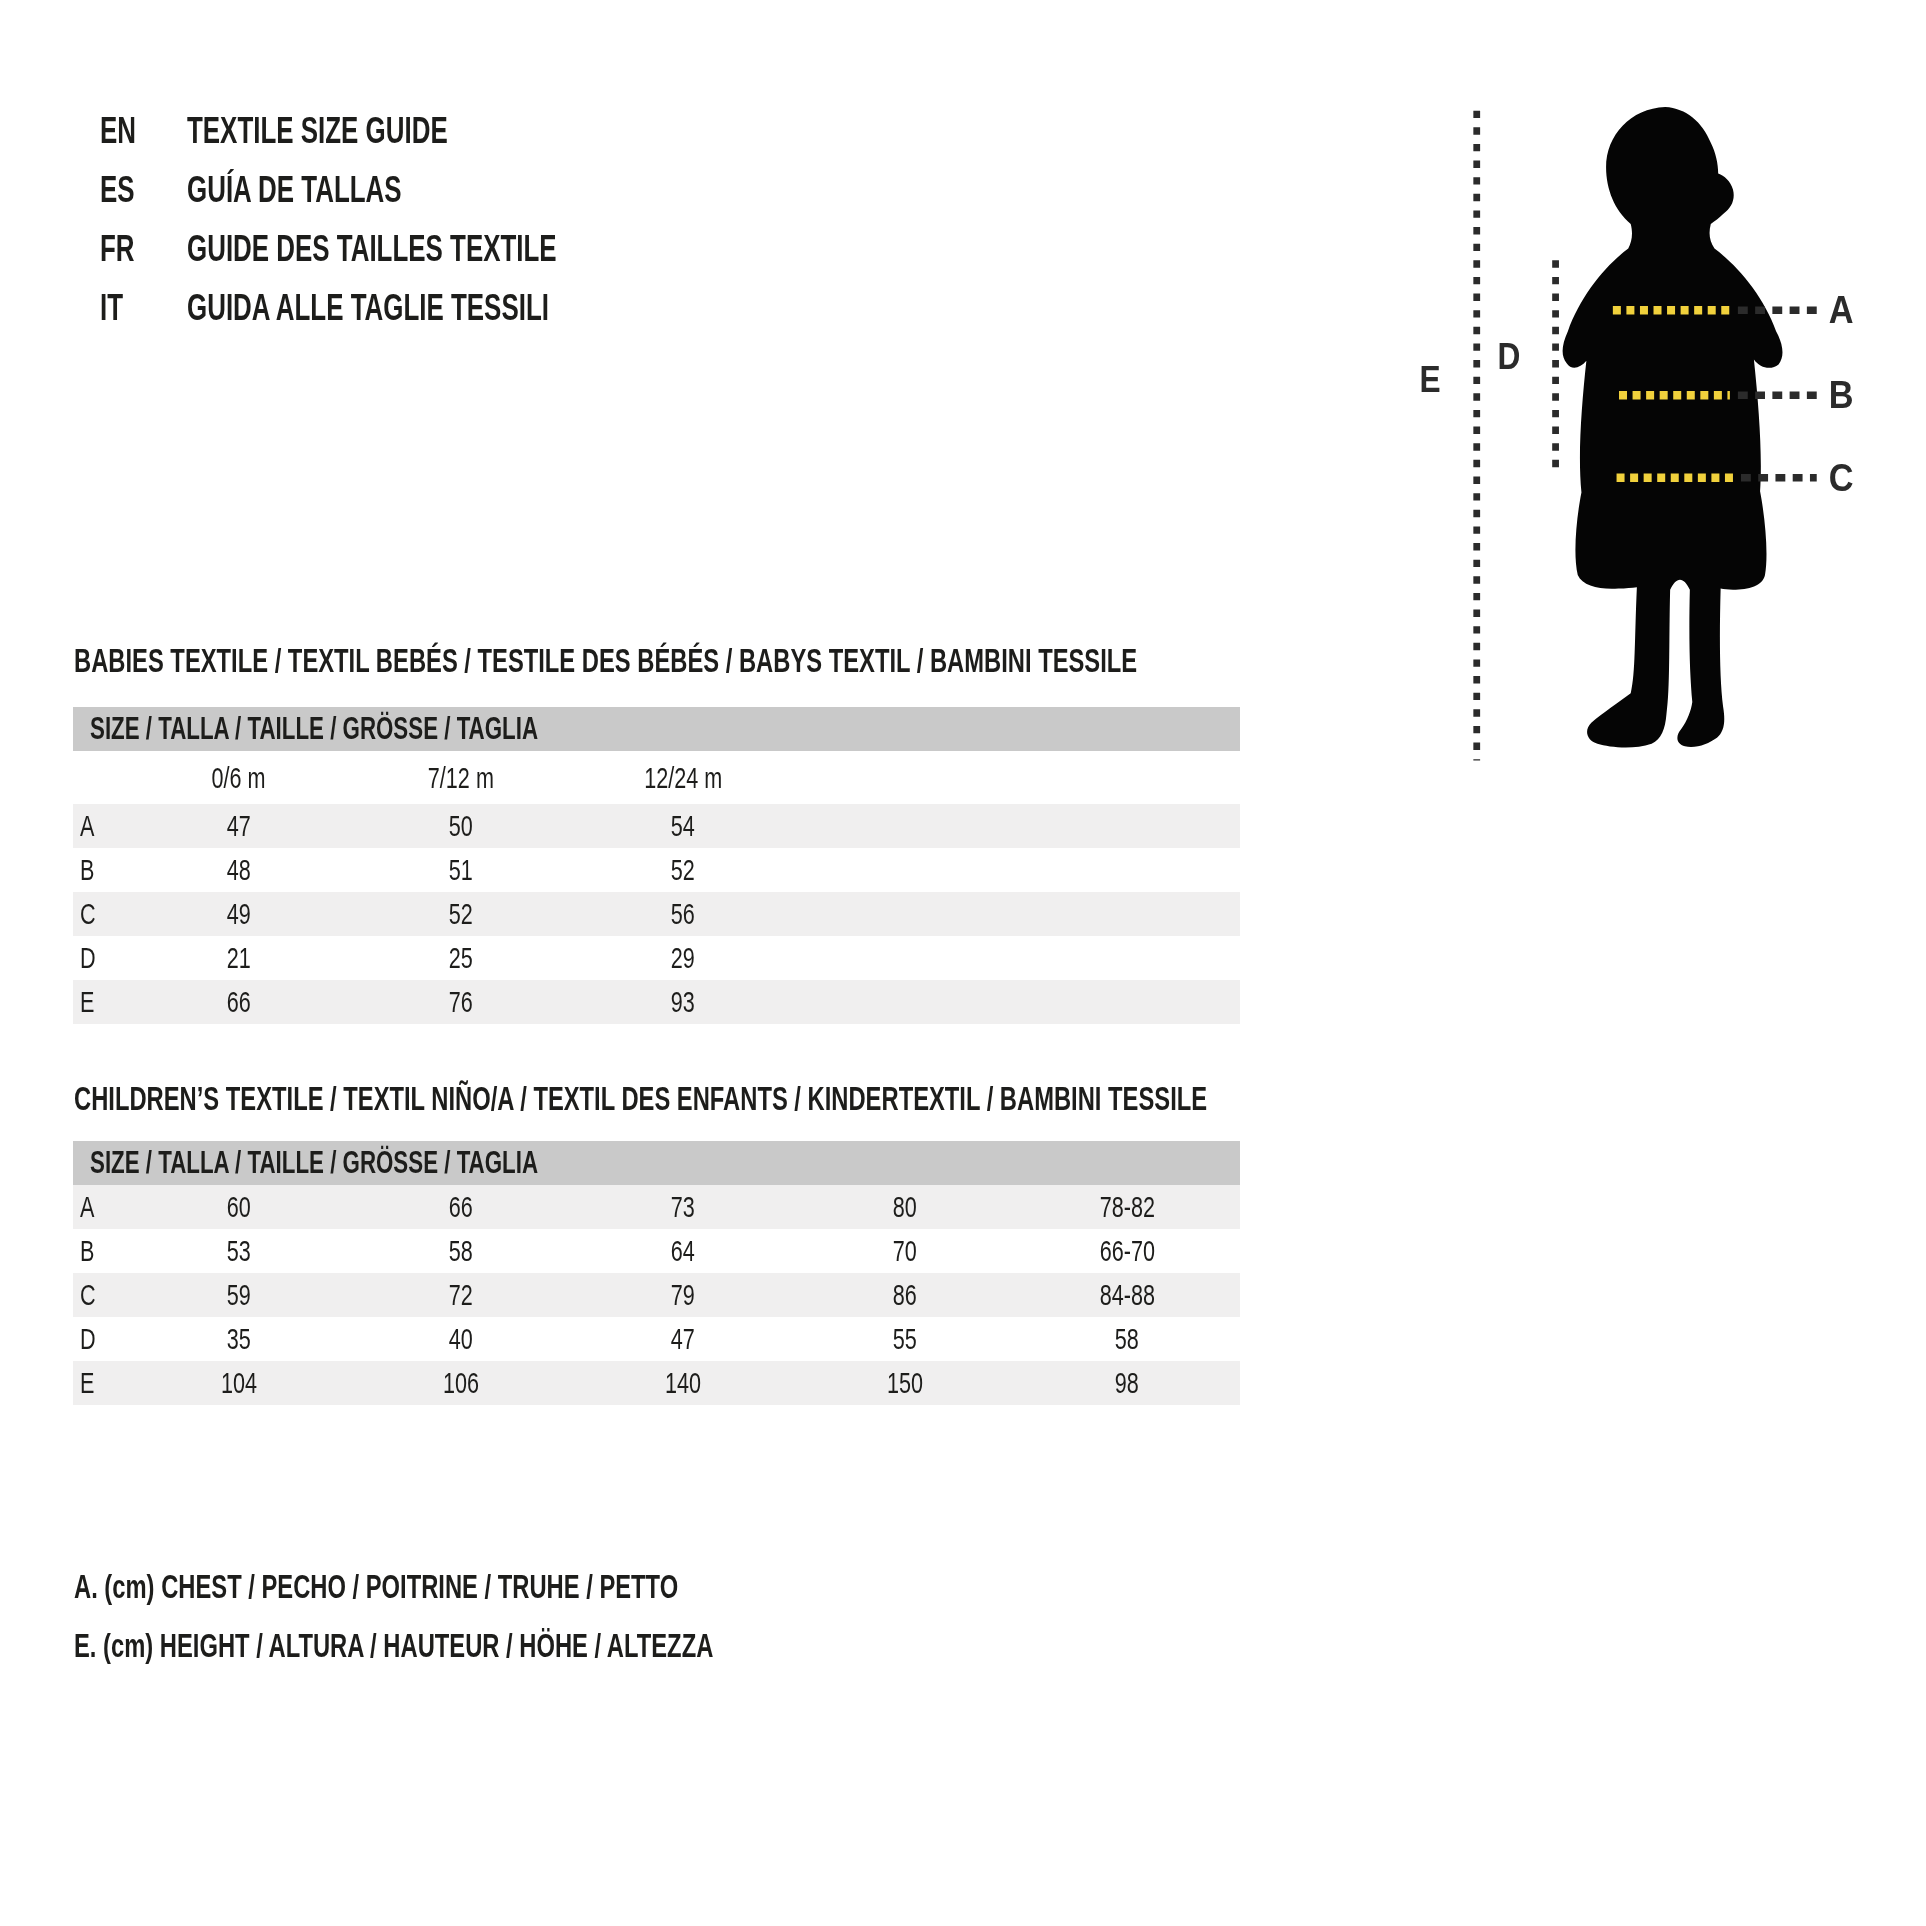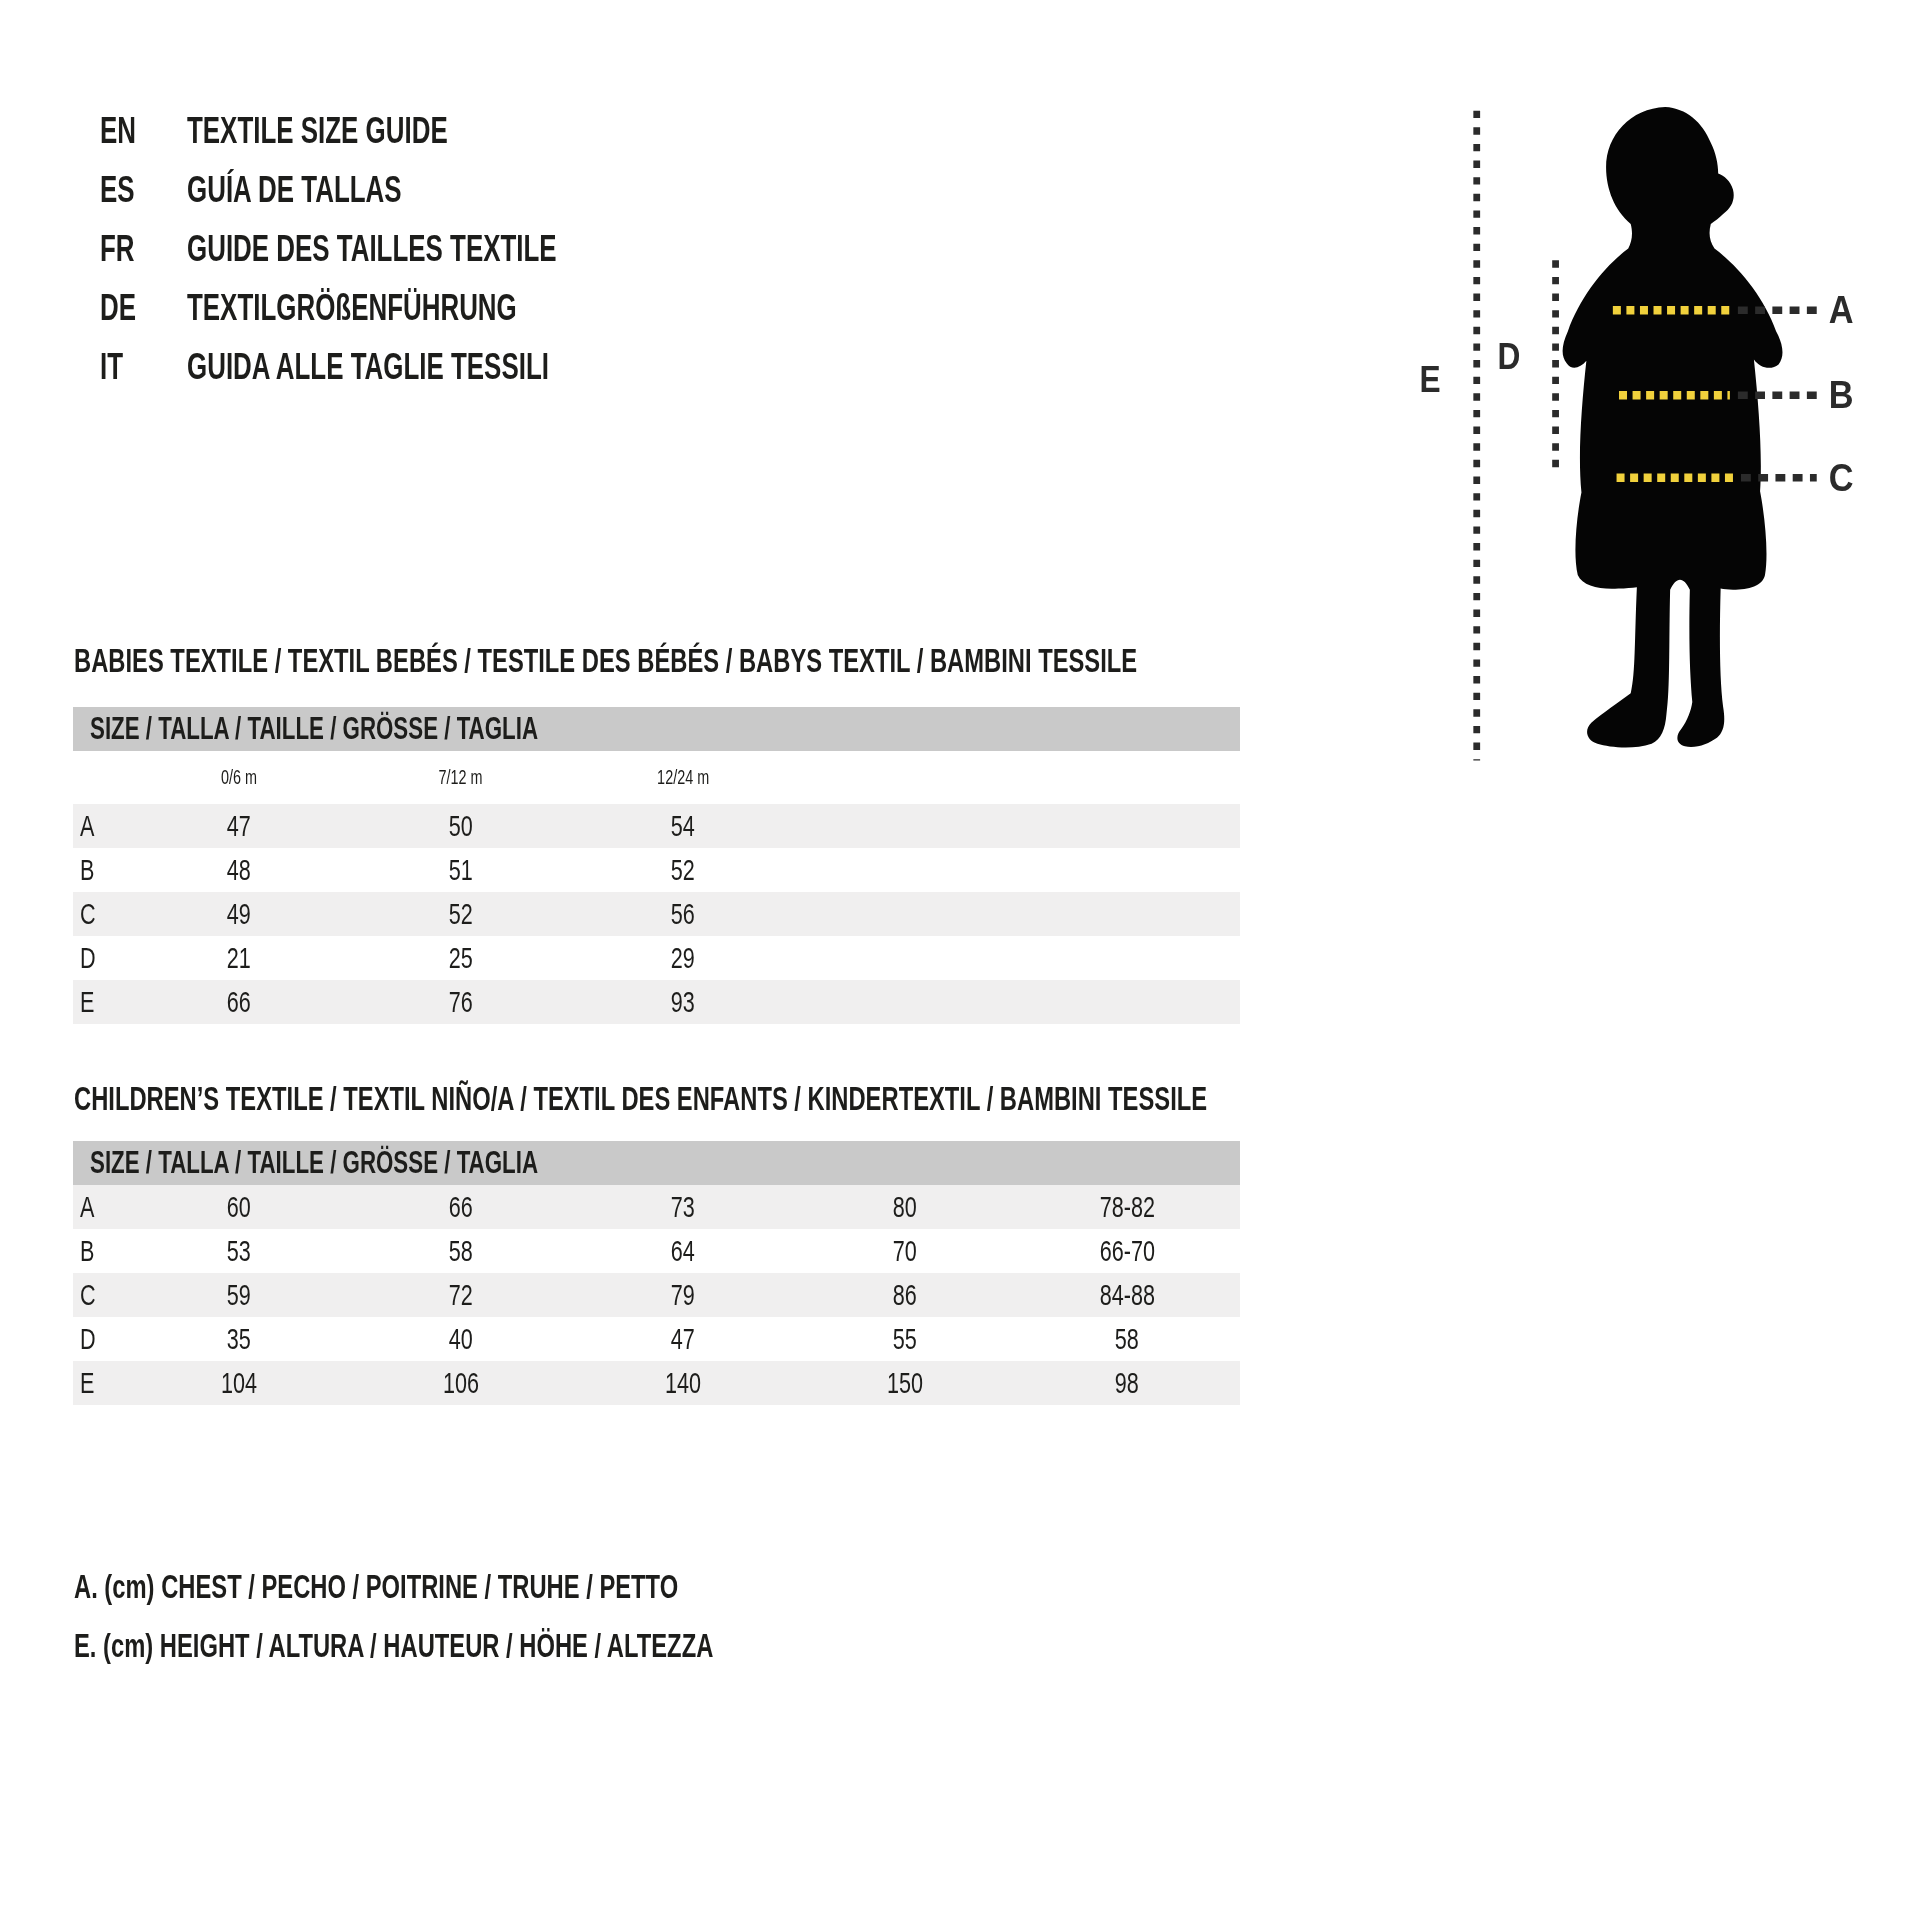--- a/index.html
+++ b/index.html
@@ -16,21 +16,21 @@
   .lang-row{display:flex;height:59px;align-items:center;font-weight:700;font-size:36px;margin-left:21px;}
   .lang-code{width:87px;}
   
   .section-title{position:absolute;left:74px;font-weight:700;font-size:33px;}
   
   .size-table{position:absolute;left:73px;width:1167px;}
   .bar{height:44px;background:#c9c9c9;display:flex;align-items:center;padding-left:17px;box-sizing:border-box;
        font-weight:700;font-size:31px;}
   .trow{display:grid;grid-template-columns:55px repeat(var(--cols),222px) 1fr;align-items:center;height:44px;
         font-size:30px;}
-  .trow.colhead{height:53px;font-size:20px;}
+  .trow.colhead{height:53px;font-size:30px;}
   .trow.stripe{background:#f0efef;}
   .rl{padding-left:7.4px;}
   .cell{text-align:center;}
   
   .legend{position:absolute;left:74px;top:1557px;}
   .legend-line{height:59px;display:flex;align-items:center;font-weight:700;font-size:33px;}
   
   .diagram-svg{position:absolute;left:1405px;top:86px;}
   .diag-label{position:absolute;font-weight:700;color:#2b2b2b;text-align:center;}
   .diag-abc{font-size:39px;}
@@ -46,24 +46,20 @@
       <span class="lang-code"><span class="cx">EN</span></span>
       <span class="cx">TEXTILE SIZE GUIDE</span>
     </div>
     <div class="lang-row">
       <span class="lang-code"><span class="cx">ES</span></span>
       <span class="cx">GUÍA DE TALLAS</span>
     </div>
     <div class="lang-row">
       <span class="lang-code"><span class="cx">FR</span></span>
       <span class="cx">GUIDE DES TAILLES TEXTILE</span>
-    </div>
-    <div class="lang-row">
-      <span class="lang-code"><span class="cx">DE</span></span>
-      <span class="cx">TEXTILGRÖßENFÜHRUNG</span>
     </div>
     <div class="lang-row">
       <span class="lang-code"><span class="cx">IT</span></span>
       <span class="cx">GUIDA ALLE TAGLIE TESSILI</span>
     </div>
   </div>
 
   <svg class="diagram-svg" width="481" height="696" viewBox="0 0 780 1130">
 
     <line x1="116" y1="40" x2="116" y2="1095" stroke="#2b2b2b" stroke-width="11" stroke-dasharray="12 15"></line>

